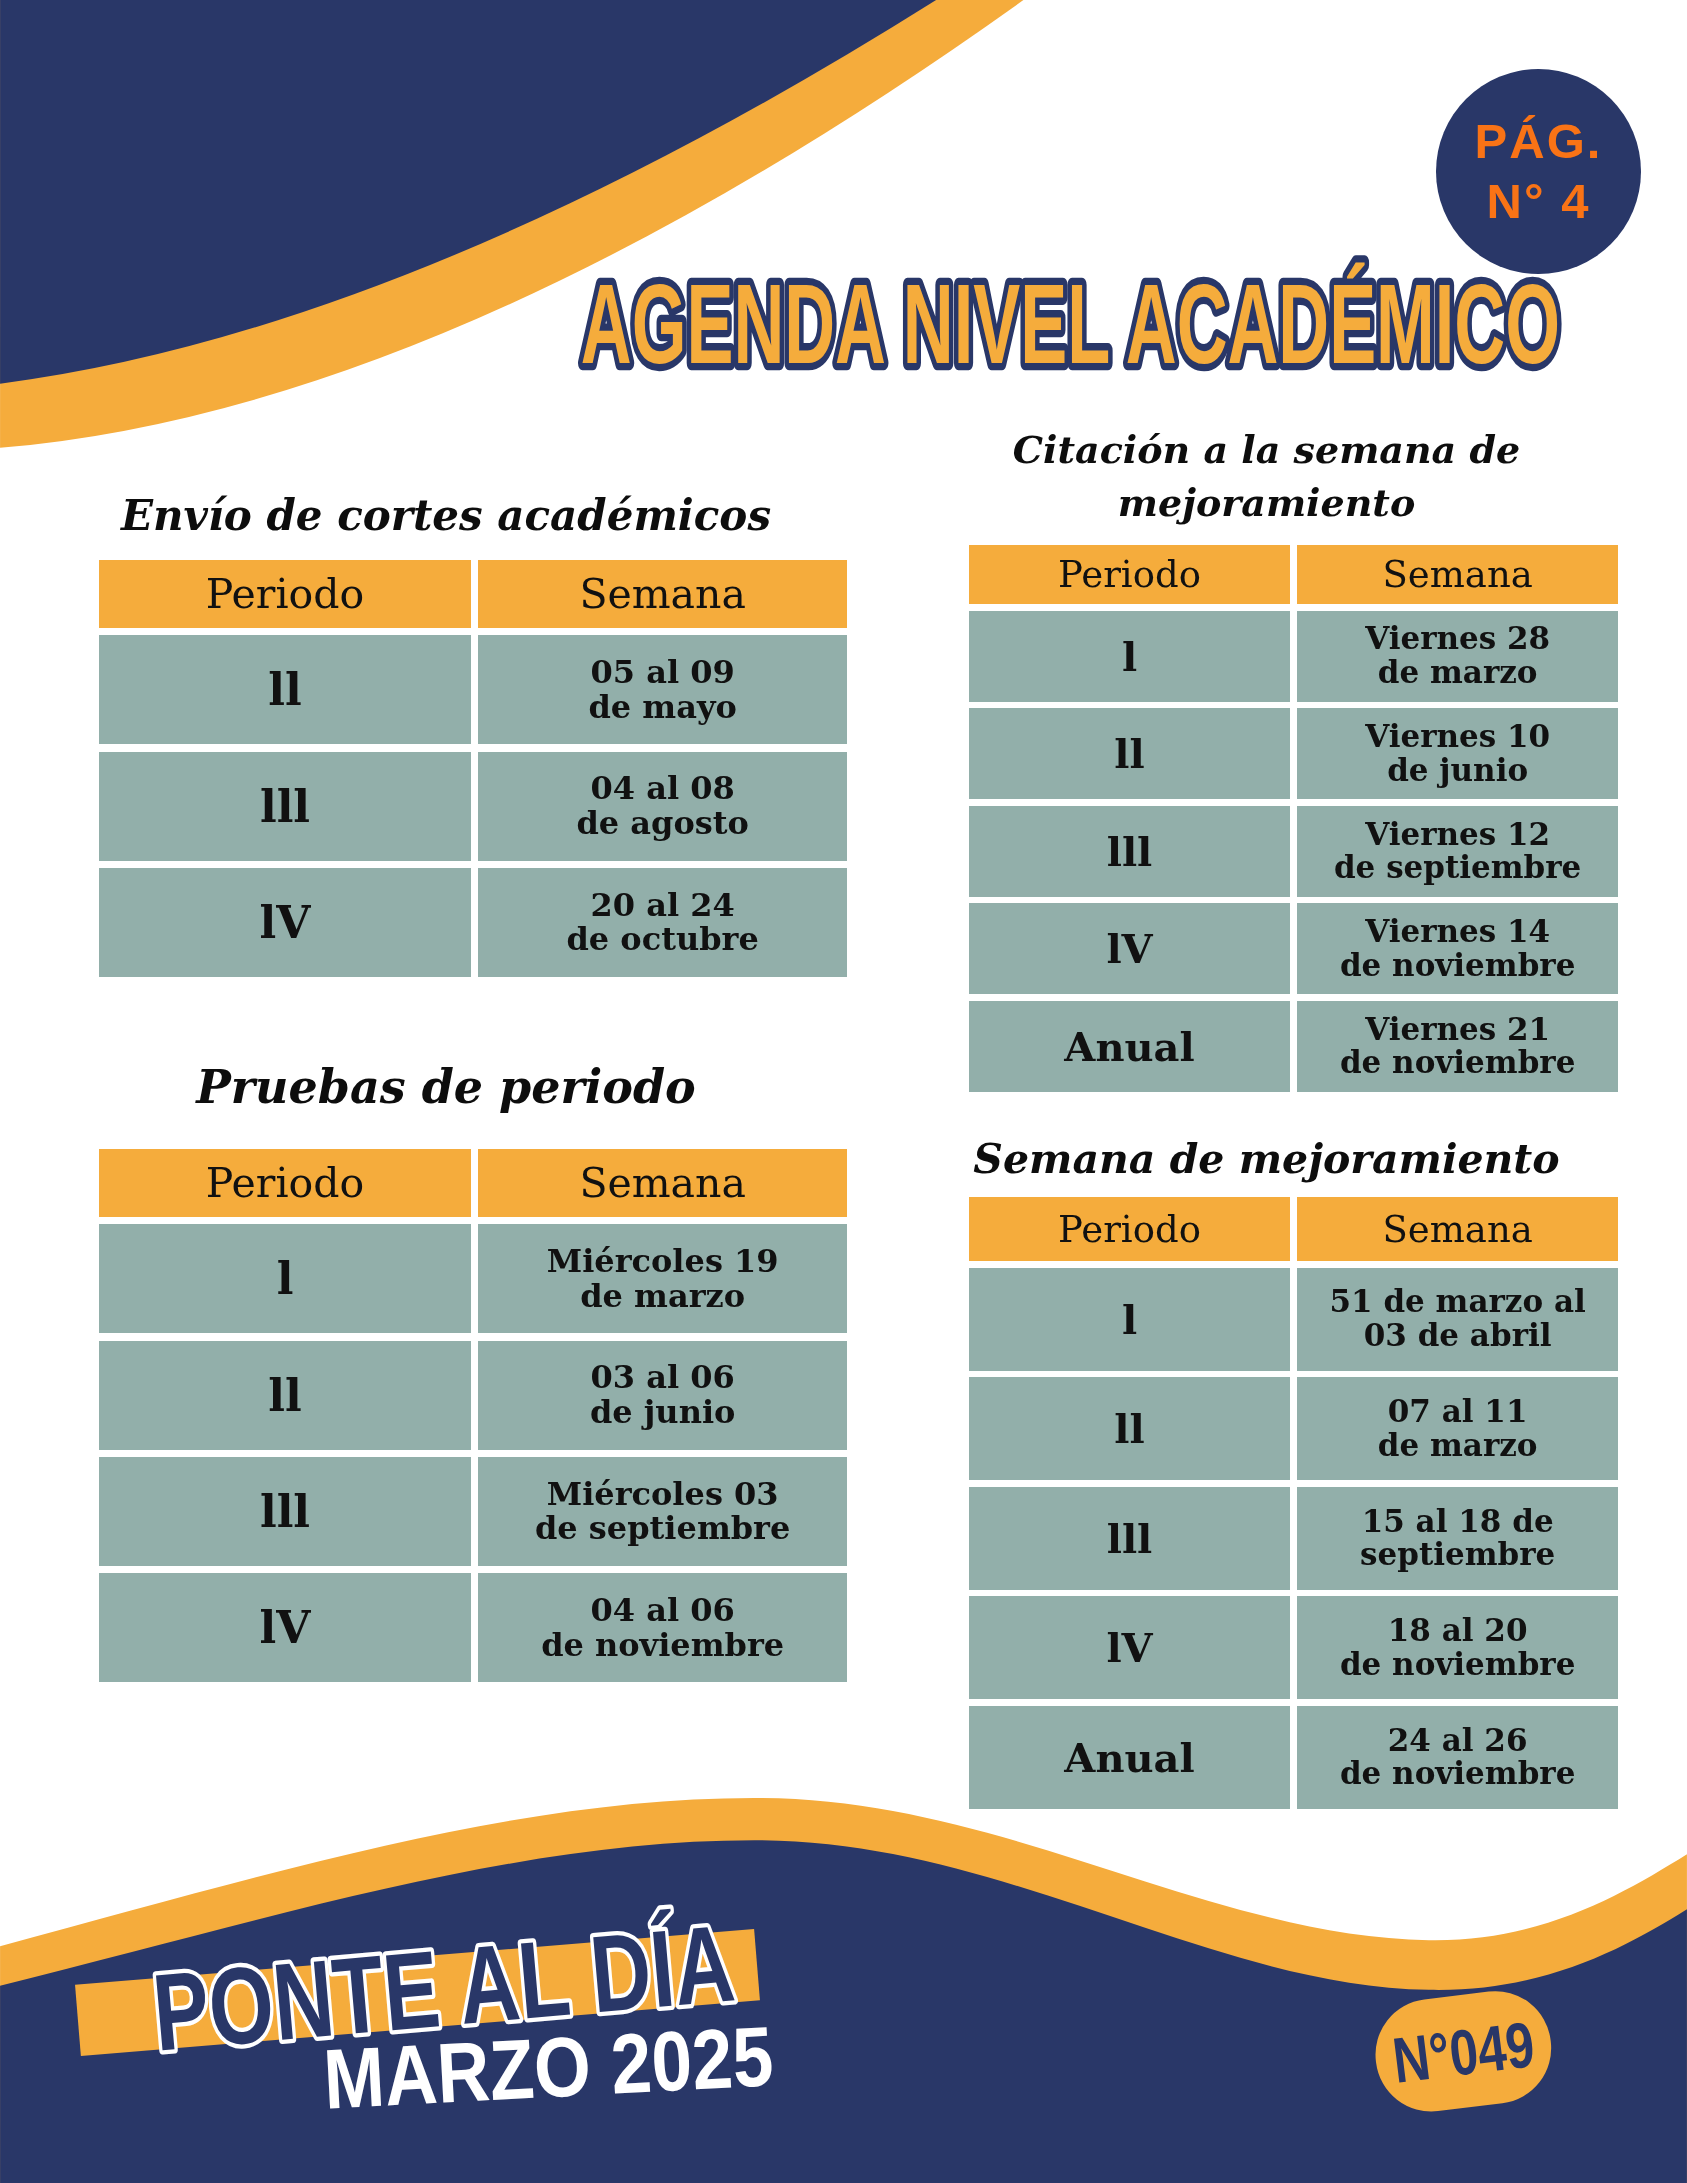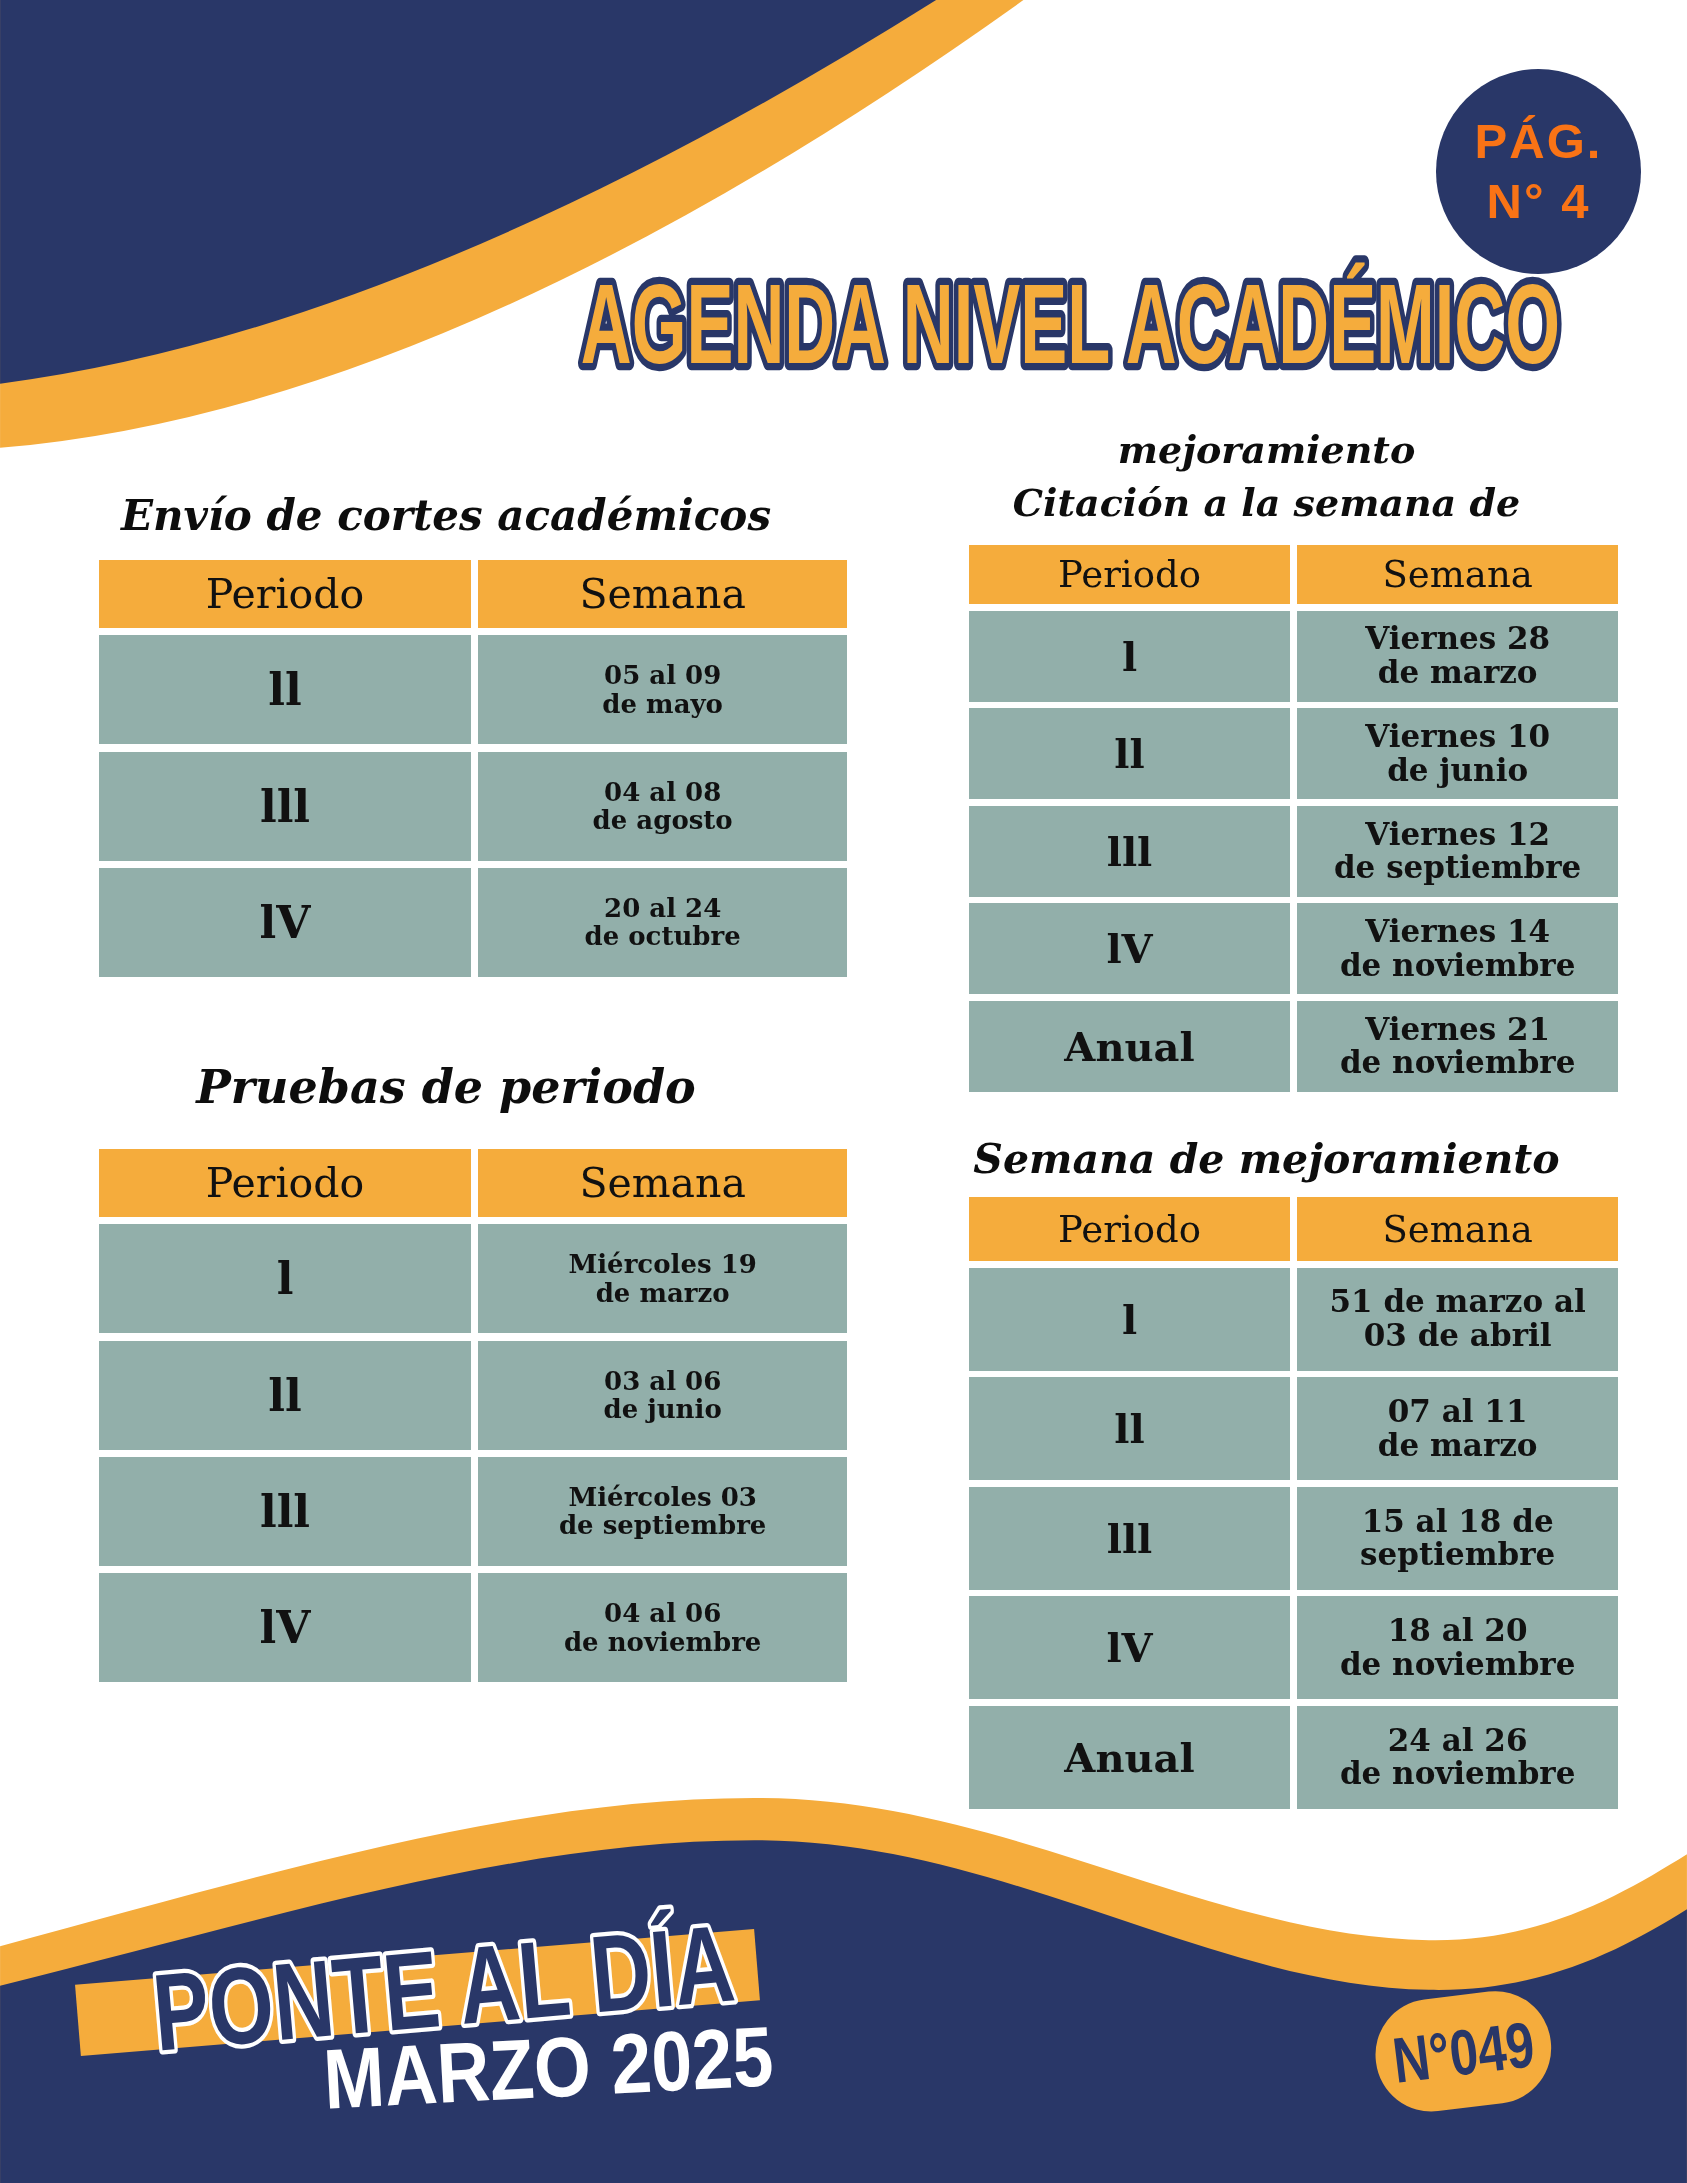--- a/index.html
+++ b/index.html
@@ -38,21 +38,21 @@
   }
   .trow.head .cell{background:#F5AC3C;font-weight:normal;}
   .trow.body .cell{background:#92AFAA;font-weight:bold;}
 
   .tbl.left{left:72px;width:748px;}
   .tbl.left .col1{width:372px;}
   .tbl.left .col2{flex:1;}
   .tbl.left .trow.head{height:68px;font-size:41px;}
   .tbl.left .trow.body{height:109px;}
   .tbl.left .num{font-size:44px;}
-  .tbl.left .date{font-size:26px;line-height:1.09;}
+  .tbl.left .date{font-size:32px;line-height:1.09;}
 
   .tbl.right{left:942px;width:649px;}
   .tbl.right .col1{width:321px;}
   .tbl.right .col2{flex:1;}
   .tbl.right .num{font-size:40px;}
   .tbl.right .date{font-size:31px;line-height:1.09;}
   .tbl.t2 .trow.head{height:59px;font-size:37px;}
   .tbl.t2 .trow.body{height:91px;}
   .tbl.t4 .trow.head{height:64px;font-size:37px;}
   .tbl.t4 .trow.body{height:103px;}
@@ -115,22 +115,22 @@
     <div class="trow body">
       <div class="cell col1 num">lV</div>
       <div class="cell col2 date">
         <span>20 al 24</span>
         <span>de octubre</span>
       </div>
     </div>
   </div>
 
   <div class="sec-title t2">
+    <div>Citación a la semana de</div>
     <div>mejoramiento</div>
-    <div>Citación a la semana de</div>
   </div>
   <div class="tbl right t2 c">
     <div class="trow head">
       <div class="cell col1">Periodo</div>
       <div class="cell col2">Semana</div>
     </div>
     <div class="trow body">
       <div class="cell col1 num">l</div>
       <div class="cell col2 date">
         <span>Viernes 28</span>

